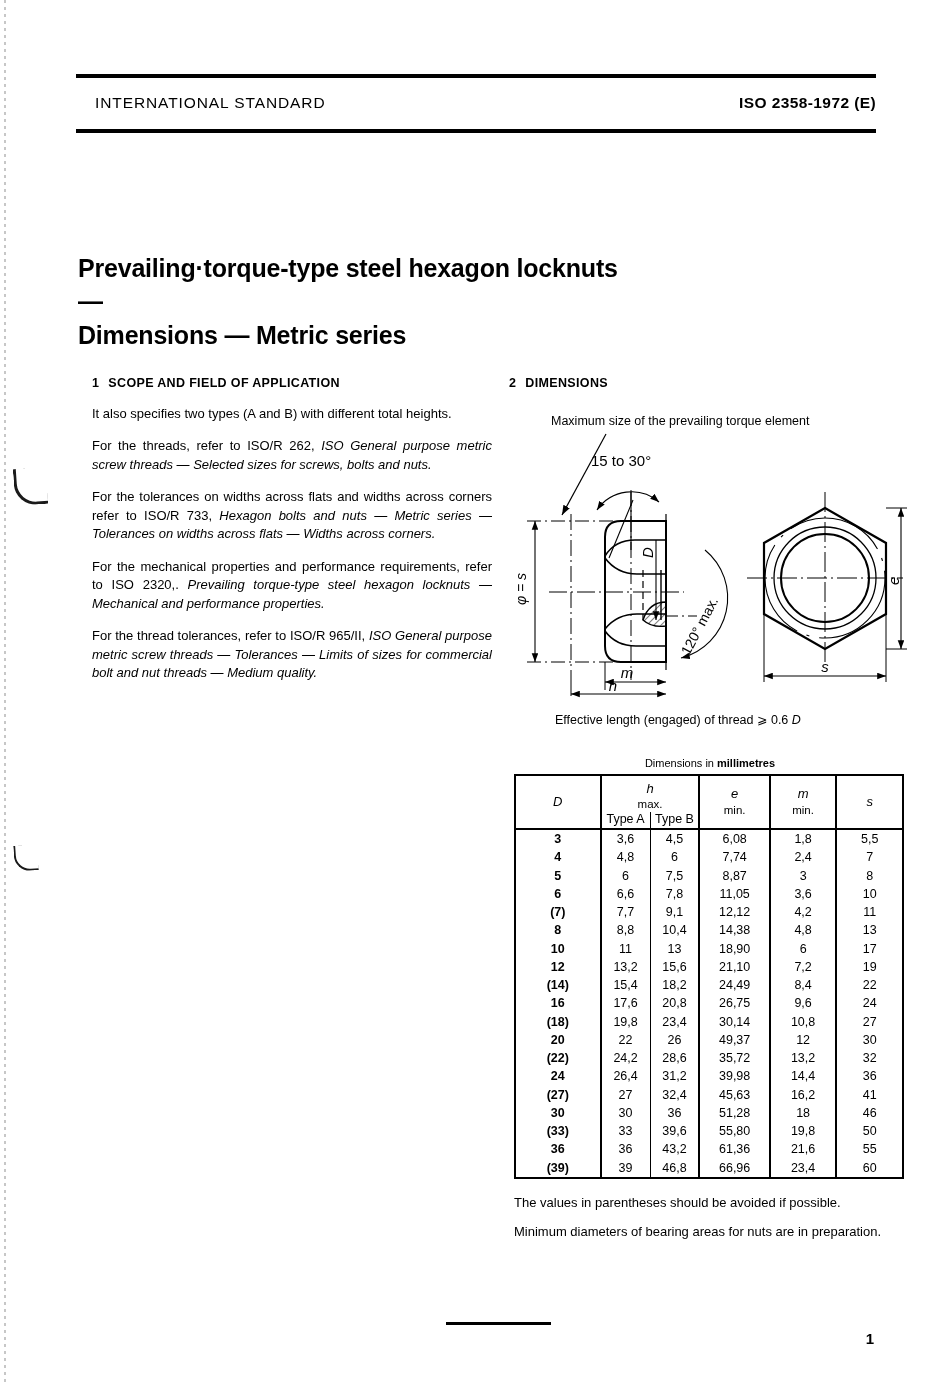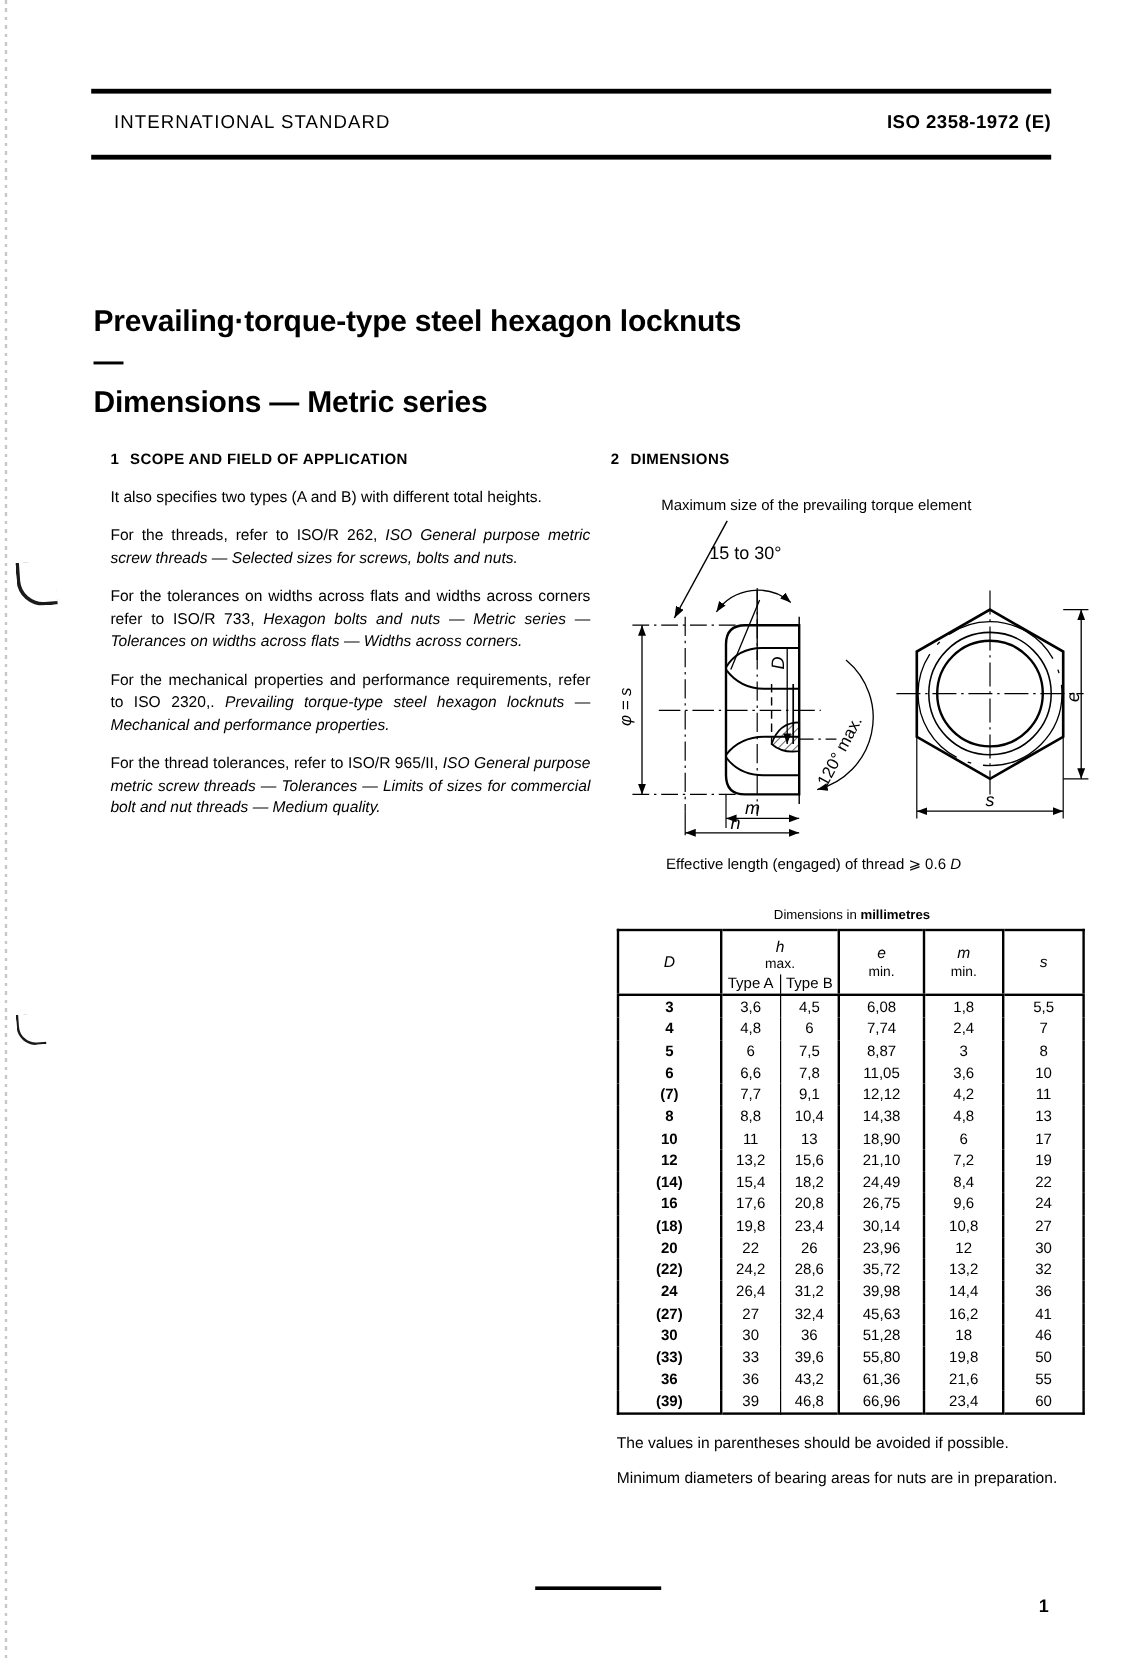--- a/index.html
+++ b/index.html
@@ -500,21 +500,21 @@
             <td class="vline">19,8</td>
             <td class="vline-thin">23,4</td>
             <td class="vline">30,14</td>
             <td class="vline">10,8</td>
             <td class="vline">27</td>
           </tr>
           <tr>
             <td class="c-d">20</td>
             <td class="vline">22</td>
             <td class="vline-thin">26</td>
-            <td class="vline">23,96</td>
+            <td class="vline">49,37</td>
             <td class="vline">12</td>
             <td class="vline">30</td>
           </tr>
           <tr>
             <td class="c-d">(22)</td>
             <td class="vline">24,2</td>
             <td class="vline-thin">28,6</td>
             <td class="vline">35,72</td>
             <td class="vline">13,2</td>
             <td class="vline">32</td>

